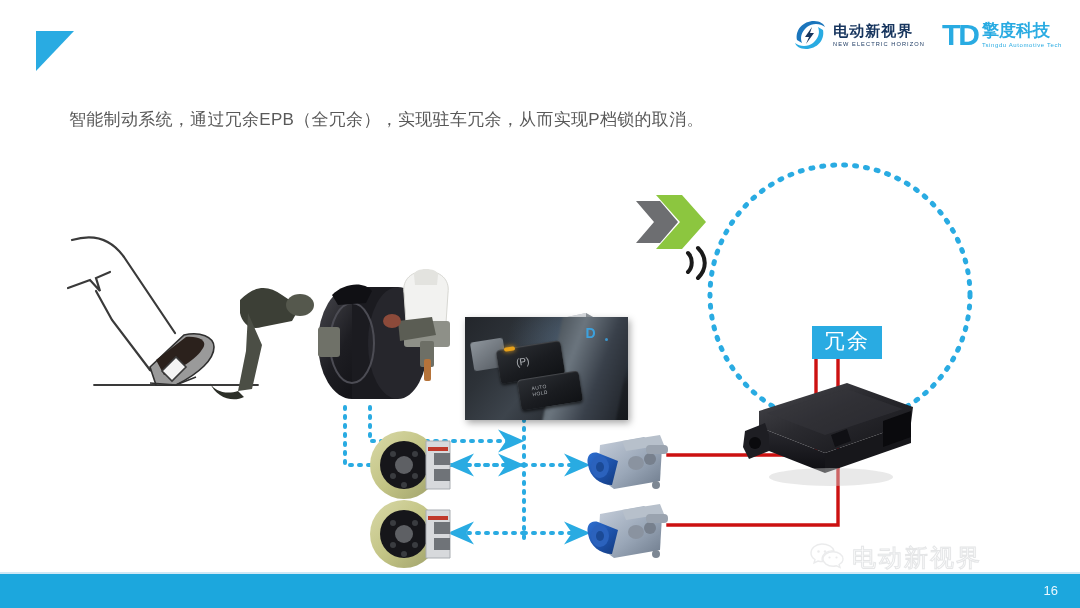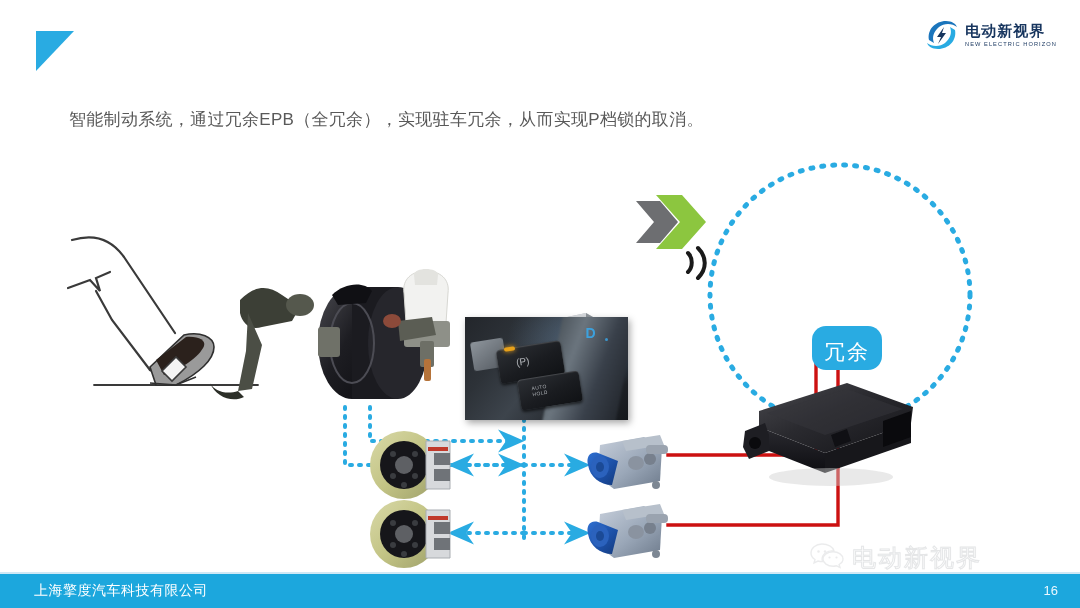--- a/index.html
+++ b/index.html
@@ -43,22 +43,22 @@
   }
 
   
   .diagram{position:absolute;left:0;top:145px;width:1080px;height:425px;}
   .diagram svg{position:absolute;left:0;top:0;}
 
   
   .badge-redundancy{
     position:absolute;left:812px;top:181px;
     background:#29ABE2;color:#ffffff;
-    font-size:21px;padding:13px 12px 5px 12px;
-    letter-spacing:2px;line-height:1.25;border-radius:14px;
+    font-size:21px;padding:2px 12px 5px 12px;
+    letter-spacing:2px;line-height:1.25;
   }
 
   
   .epb-photo{
     position:absolute;left:465px;top:172px;width:163px;height:103px;
     box-shadow:2px 3px 7px rgba(0,0,0,.35);
     background:
       radial-gradient(ellipse at 74% 22%, rgba(90,120,150,.55) 0%, rgba(0,0,0,0) 46%),
       linear-gradient(128deg,#23262b 0%,#2d3238 26%,#3d444c 48%,#272b31 70%,#15181c 100%);
     overflow:hidden;
@@ -144,20 +144,27 @@
           <path d="M30 12 C32 22 24 31 13 31 C7 31 3 28 2 25 C7 29 15 29 20 25 C26 20 27 14 25 9 Z" fill="#29ABE2"></path>
           <path d="M19 9 L12 19 L16 19 L13 26 L21 15 L17 15 Z" fill="#17355e"></path>
         </svg>
       </span>
       <span class="txt">
         <span class="cn">电动新视界</span>
         <span class="en">NEW ELECTRIC HORIZON</span>
       </span>
     </div>
 
+    <div class="logo-td">
+      <span class="td-mark">TD</span>
+      <span class="td-txt">
+        <span class="cn">擎度科技</span>
+        <span class="en">Tsingdu Automotive Tech</span>
+      </span>
+    </div>
 
   </div>
 
   <div class="body-text">智能制动系统，通过冗余EPB（全冗余），实现驻车冗余，从而实现P档锁的取消。</div>
 
   <div class="diagram">
 
     <svg width="1080" height="425" viewBox="0 0 1080 425" aria-hidden="true">
       <defs>
         <linearGradient id="discRim" x1="0" y1="0" x2="1" y2="1">
@@ -383,17 +390,16 @@
         <circle cx="15" cy="9.5" r="1.3" fill="#d3d5d7"></circle>
         <circle cx="19.5" cy="15.5" r="1.1" fill="#d3d5d7"></circle>
         <circle cx="26.5" cy="15.5" r="1.1" fill="#d3d5d7"></circle>
       </svg>
     </span>
     <span class="wm-text">电动新视界</span>
   </div>
 
   <div class="footer-topline"></div>
   <div class="footer">
-    <span class="company">上海擎度汽车科技有限公司</span>
     <span class="pageno">16</span>
   </div>
 
 </div>
 
 </body></html>

